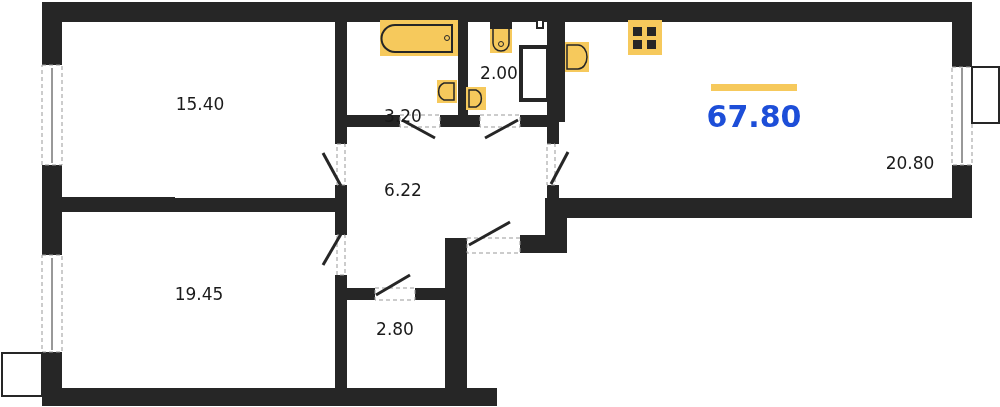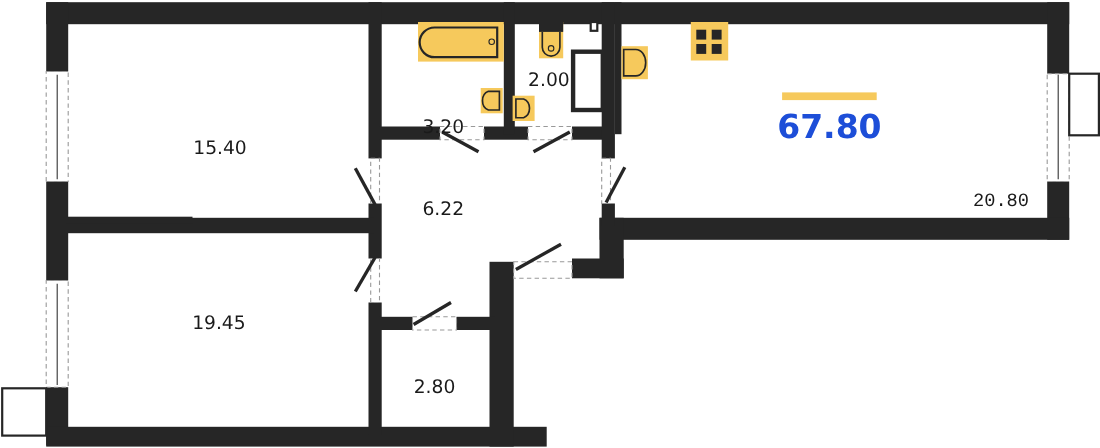--- a/index.html
+++ b/index.html
@@ -104,22 +104,22 @@
   </g>
   <g>
     <rect x="628" y="20" width="34" height="35" fill="#f6c95c"></rect>
     <rect x="633" y="27" width="9" height="9" fill="#262626"></rect>
     <rect x="647" y="27" width="9" height="9" fill="#262626"></rect>
     <rect x="633" y="40" width="9" height="9" fill="#262626"></rect>
     <rect x="647" y="40" width="9" height="9" fill="#262626"></rect>
   </g>
 </svg>
 
-<div class="lbl" style="left:200px;top:104px;margin-top:31px;">15.40</div>
+<div class="lbl" style="left:200px;top:104px;">15.40</div>
 <div class="lbl" style="left:199px;top:294px;">19.45</div>
 <div class="lbl" style="left:403px;top:74px;margin-top:42px;">3.20</div>
 <div class="lbl" style="left:499px;top:73px;text-align:center;">2.00</div>
 <div class="lbl" style="left:403px;top:190px;">6.22</div>
-<div class="lbl" style="left:395px;top:352px;">2.80</div>
-<div class="lbl" style="left:910px;top:184px;font-family:Liberation Mono, monospace;">20.80</div>
+<div class="lbl" style="left:395px;top:329px;">2.80</div>
+<div class="lbl" style="left:910px;top:163px;">20.80</div>
 
 <div class="bar" style="left:711px;top:84px;width:86px;height:7px;"></div>
 <div class="total" style="left:754px;top:116px;">67.80</div>
 
 </body></html>

